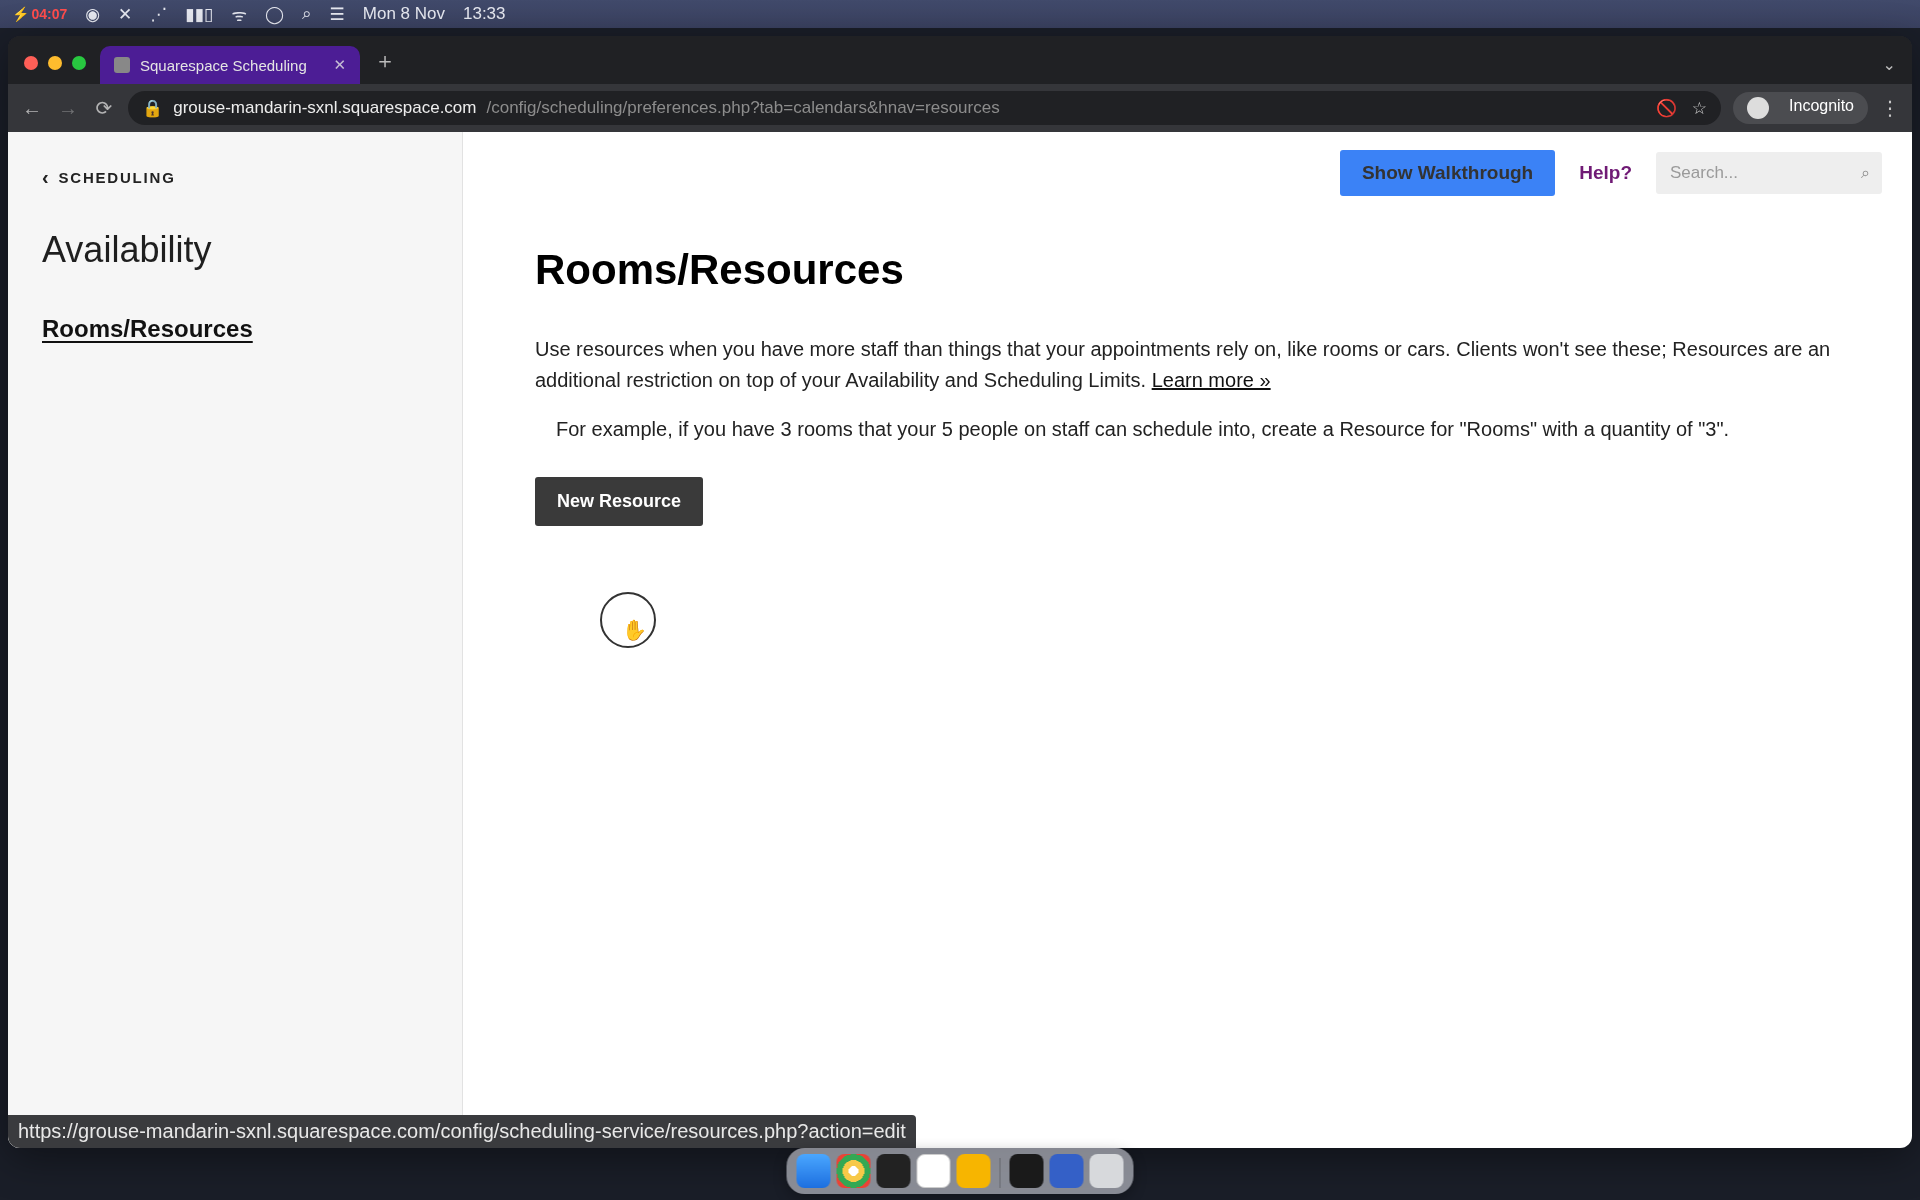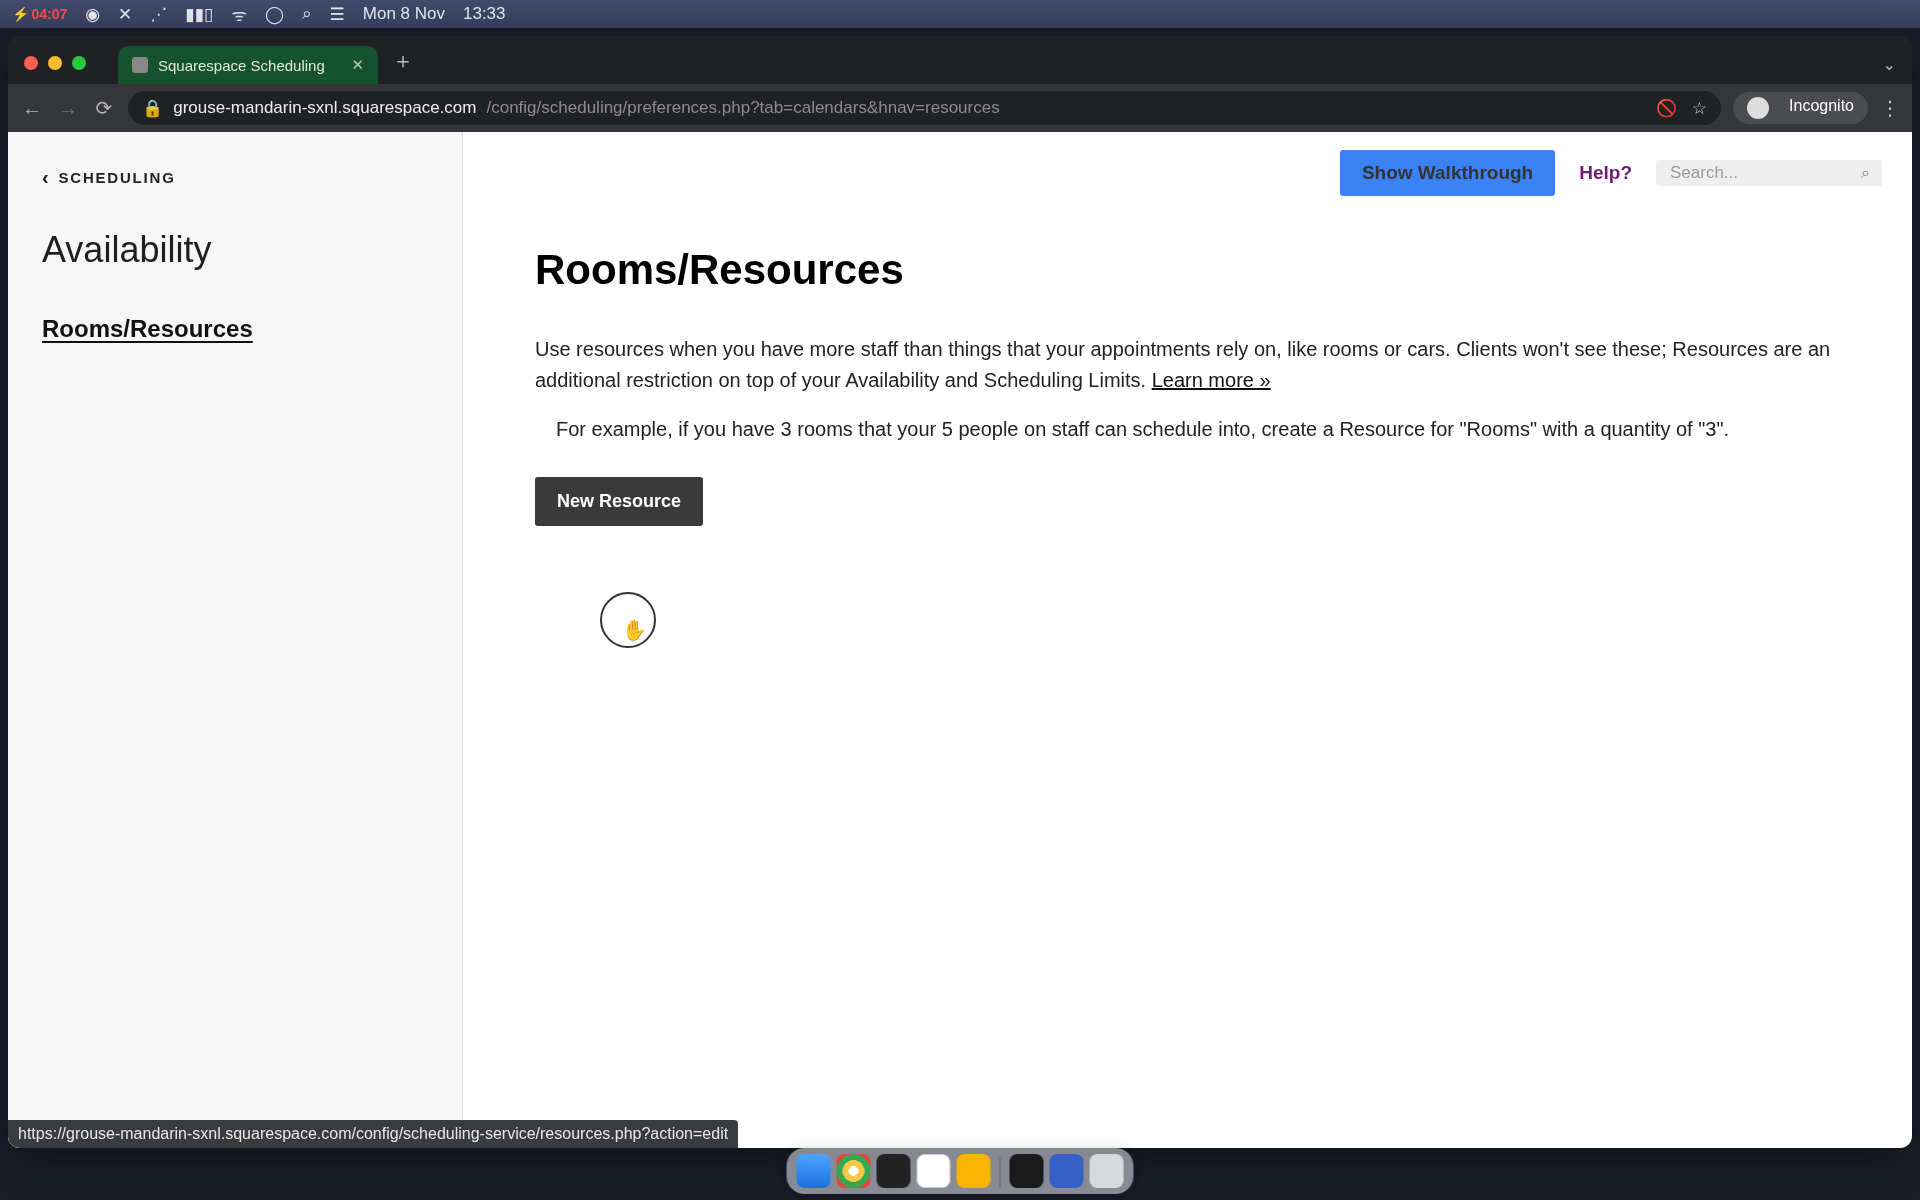--- a/index.html
+++ b/index.html
@@ -28,24 +28,23 @@
     box-shadow: 0 10px 40px rgba(0,0,0,.4);
     display:flex; flex-direction:column;
   }
   .tabstrip {
     height: 48px; background: #202124; display:flex; align-items:flex-end; padding: 0 10px;
   }
   .traffic-lights { display:flex; gap:10px; align-items:center; margin: 0 14px 14px 6px; }
   .tl { width:14px; height:14px; border-radius:50%; }
   .tl.red{background:#ff5f57;} .tl.yellow{background:#febc2e;} .tl.green{background:#28c840;}
   .tab {
-    background:#14532d; color:#e4e4e4; height:38px; border-radius:10px 10px 0 0;
+    background:#4c1d95; color:#e4e4e4; height:38px; border-radius:10px 10px 0 0;
     display:flex; align-items:center; padding:0 14px; gap:10px; font-size:15px;
     min-width: 260px;
-    margin-left: 18px;
   }
   .tab .tab-close { margin-left:auto; opacity:.8; }
   .tab-fav { width:16px;height:16px;background:#888;border-radius:3px; }
   .new-tab { color:#bbb; font-size:22px; margin:0 6px 8px 14px; }
   .tab-dropdown { margin-left:auto; color:#bbb; margin-bottom:10px; margin-right:6px; font-size:16px; }
 
   .toolbar {
     height:48px; background:#35363a; display:flex; align-items:center; padding:0 12px; gap:12px;
     color:#c9c9c9;
   }
@@ -87,21 +86,21 @@
     flex:1; padding: 18px 44px 40px 72px; position:relative;
   }
   .top-actions {
     position:absolute; top:18px; right:30px; display:flex; align-items:center; gap:24px;
   }
   .btn-ghost { background:#3b82f6; color:#333; font-size:19px; font-weight:600;
     padding:12px 22px; border-radius:3px; border:none; }
   .help-link { font-size:19px; font-weight:600; color:#701a75; }
   .search-wrap { position:relative; }
   .search-input {
-    width:226px; height:26px; background:#eeeeee; border:none; border-radius:3px;
+    width:226px; height:42px; background:#eeeeee; border:none; border-radius:3px;
     padding:0 40px 0 14px; font-size:17px; color:#555;
   }
   .search-input::placeholder{color:#9a9a9a;}
   .search-icon{position:absolute; right:12px; top:50%; transform:translateY(-50%); color:#8a8a8a;}
 
   .page-title{ font-size:42px; font-weight:700; margin-top:96px; }
   .body-text{ font-size:20px; color:#222; margin-top:40px; line-height:1.55; max-width:1300px;}
   .body-text a{ color:#111; text-decoration:underline; }
   .example-text{ font-size:20px; color:#222; margin-top:22px;margin-left:21px; }
   .primary-btn{
@@ -110,21 +109,21 @@
   }
 
   .click-ring{
     position:absolute; width:56px;height:56px;border:2px solid #333;border-radius:50%;
     left:592px; top:460px; pointer-events:none; background:transparent;
   }
 
   
   .status-bar{
     position:absolute; left:0; bottom:0; background:#3a3b3e; color:#e8e8e8;
-    font-size:16px; padding:5px 10px; border-top-right-radius:4px;
+    font-size:20px; padding:5px 10px; border-top-right-radius:4px;
   }
 
   
   .dock {
     position:absolute; bottom:6px; left:50%; transform:translateX(-50%);
     background: rgba(230,232,240,.55); backdrop-filter: blur(8px);
     border-radius:18px; padding:6px 10px; display:flex; gap:6px; align-items:flex-end;
     box-shadow: 0 4px 14px rgba(0,0,0,.3);
   }
   .dock-item{ width:34px;height:34px;border-radius:8px; background:#778; }

